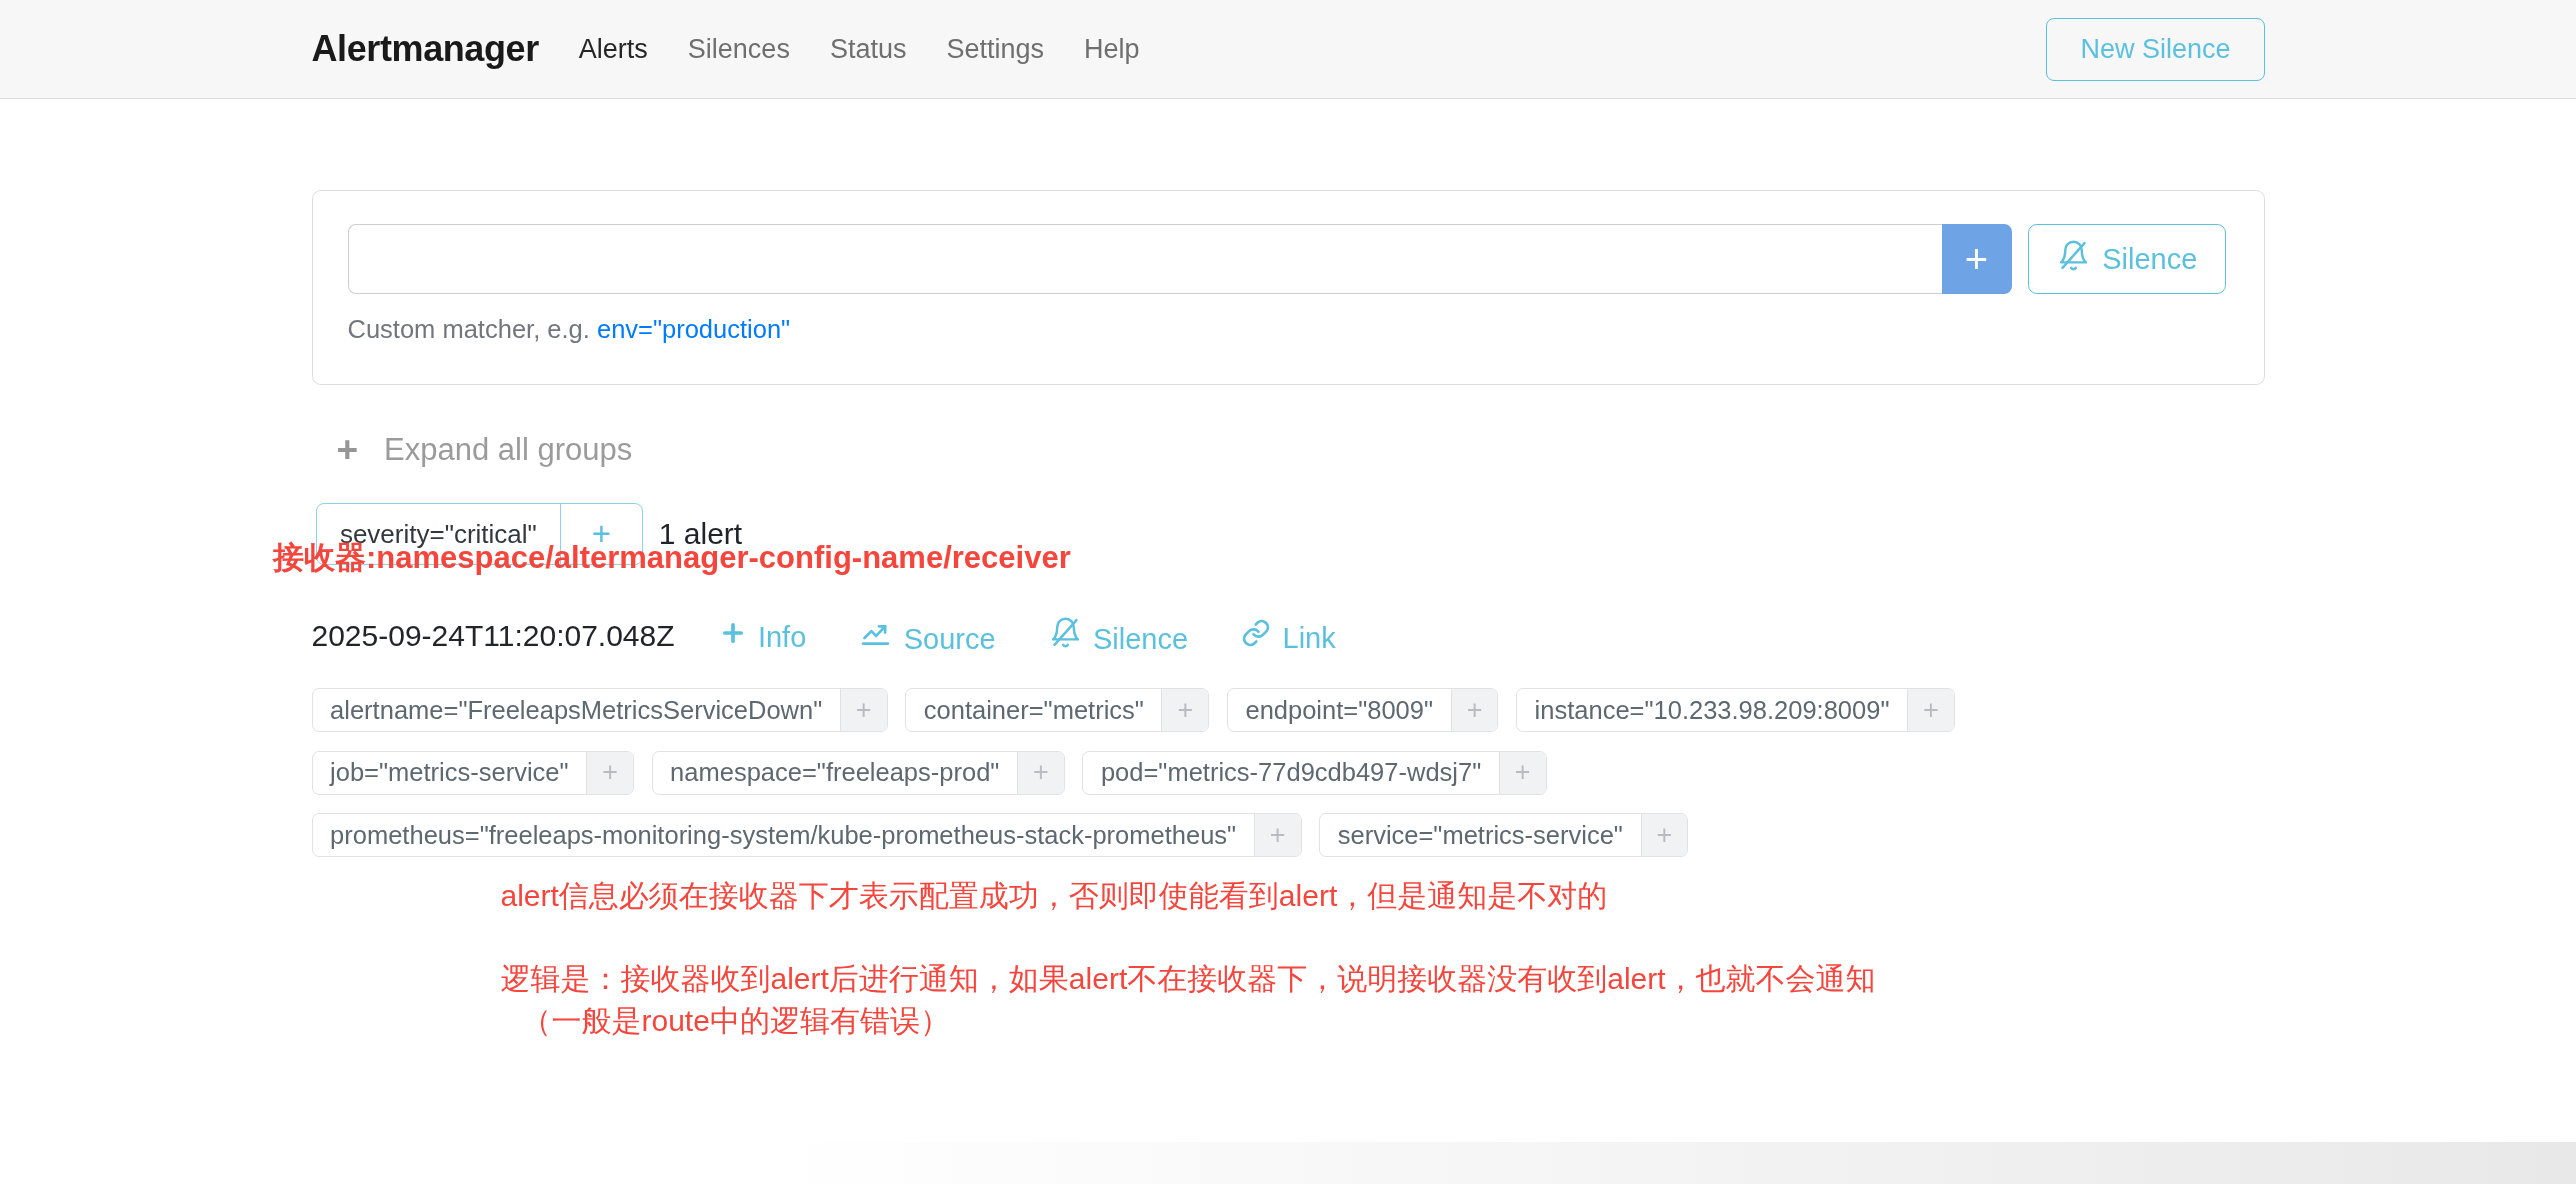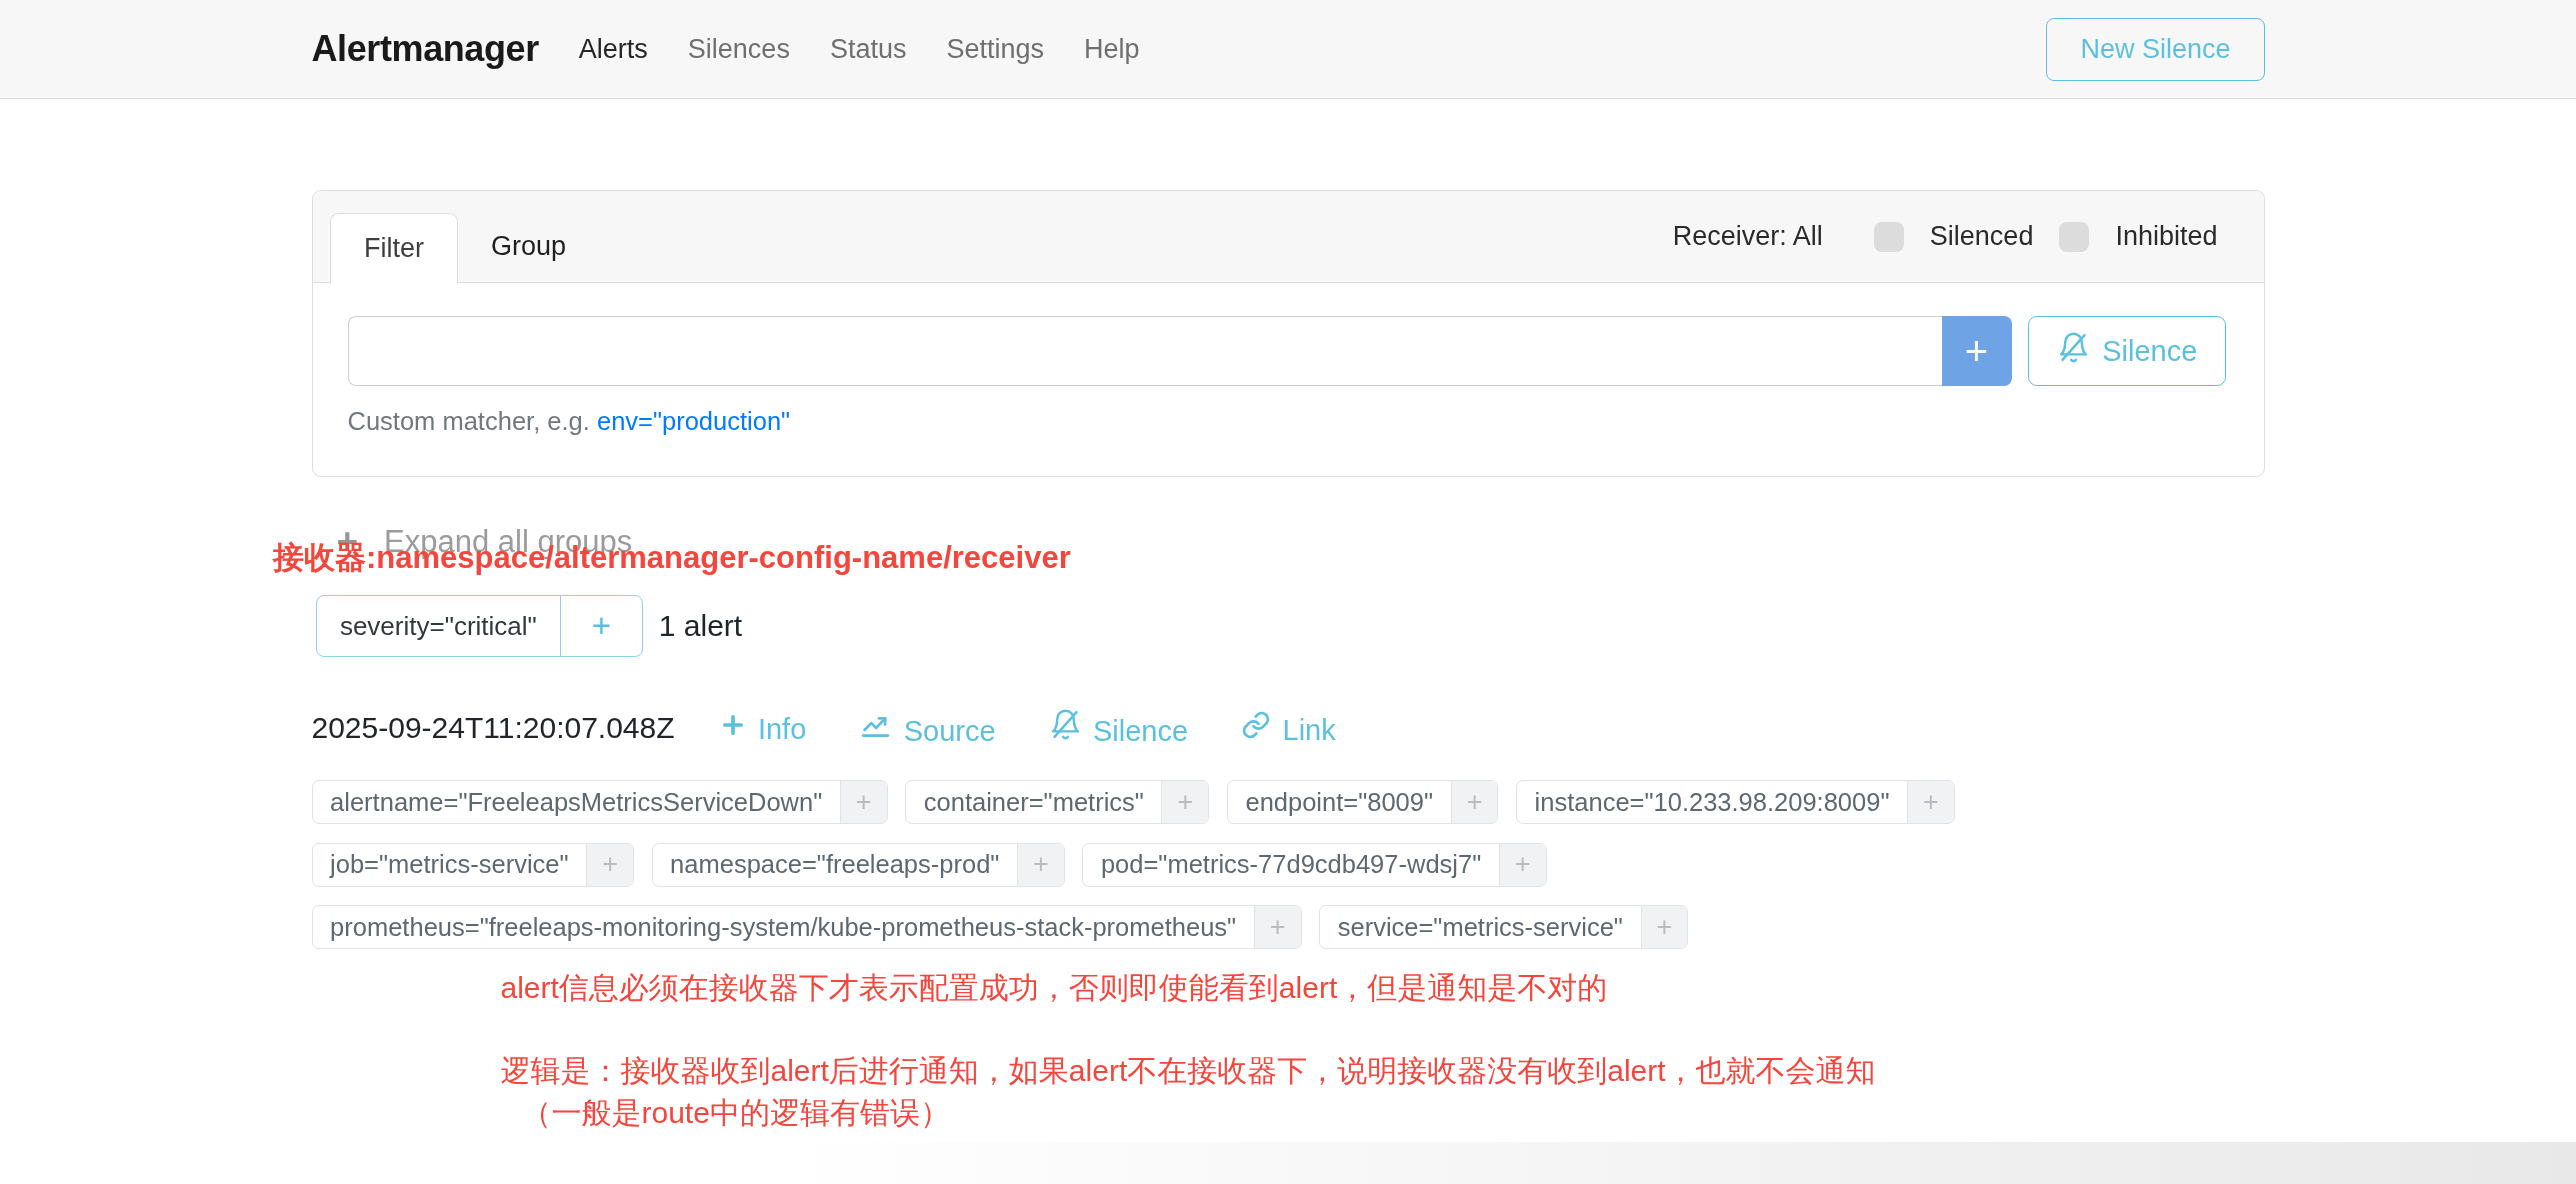--- a/index.html
+++ b/index.html
@@ -251,31 +251,20 @@
       <span class="nav-link">Status</span>
       <span class="nav-link">Settings</span>
       <span class="nav-link">Help</span>
     </div>
     <button class="btn-new-silence">New Silence</button>
   </div>
 </div>
 
 <div class="container">
   <div class="card">
-    <div class="card-header">
-      <div class="tab active">Filter</div>
-      <div class="tab inactive">Group</div>
-      <div class="header-right">
-        <span class="receiver-select">Receiver: All</span>
-        <span class="checkbox"></span>
-        <span class="check-label">Silenced</span>
-        <span class="checkbox"></span>
-        <span class="check-label">Inhibited</span>
-      </div>
-    </div>
     <div class="card-body">
       <div class="matcher-row">
         <div class="input-group">
           <input class="matcher-input" type="text" value="" style="">
           <button class="btn-add">+</button>
         </div>
         <button class="btn-silence">
           <span>
             <svg width="33" height="33" viewBox="0 0 24 24" fill="none" stroke="currentColor" stroke-width="1.8" stroke-linecap="round" stroke-linejoin="round">
               <path d="M18 8A6 6 0 0 0 6 8c0 7-3 9-3 9h18s-3-2-3-9"></path>

